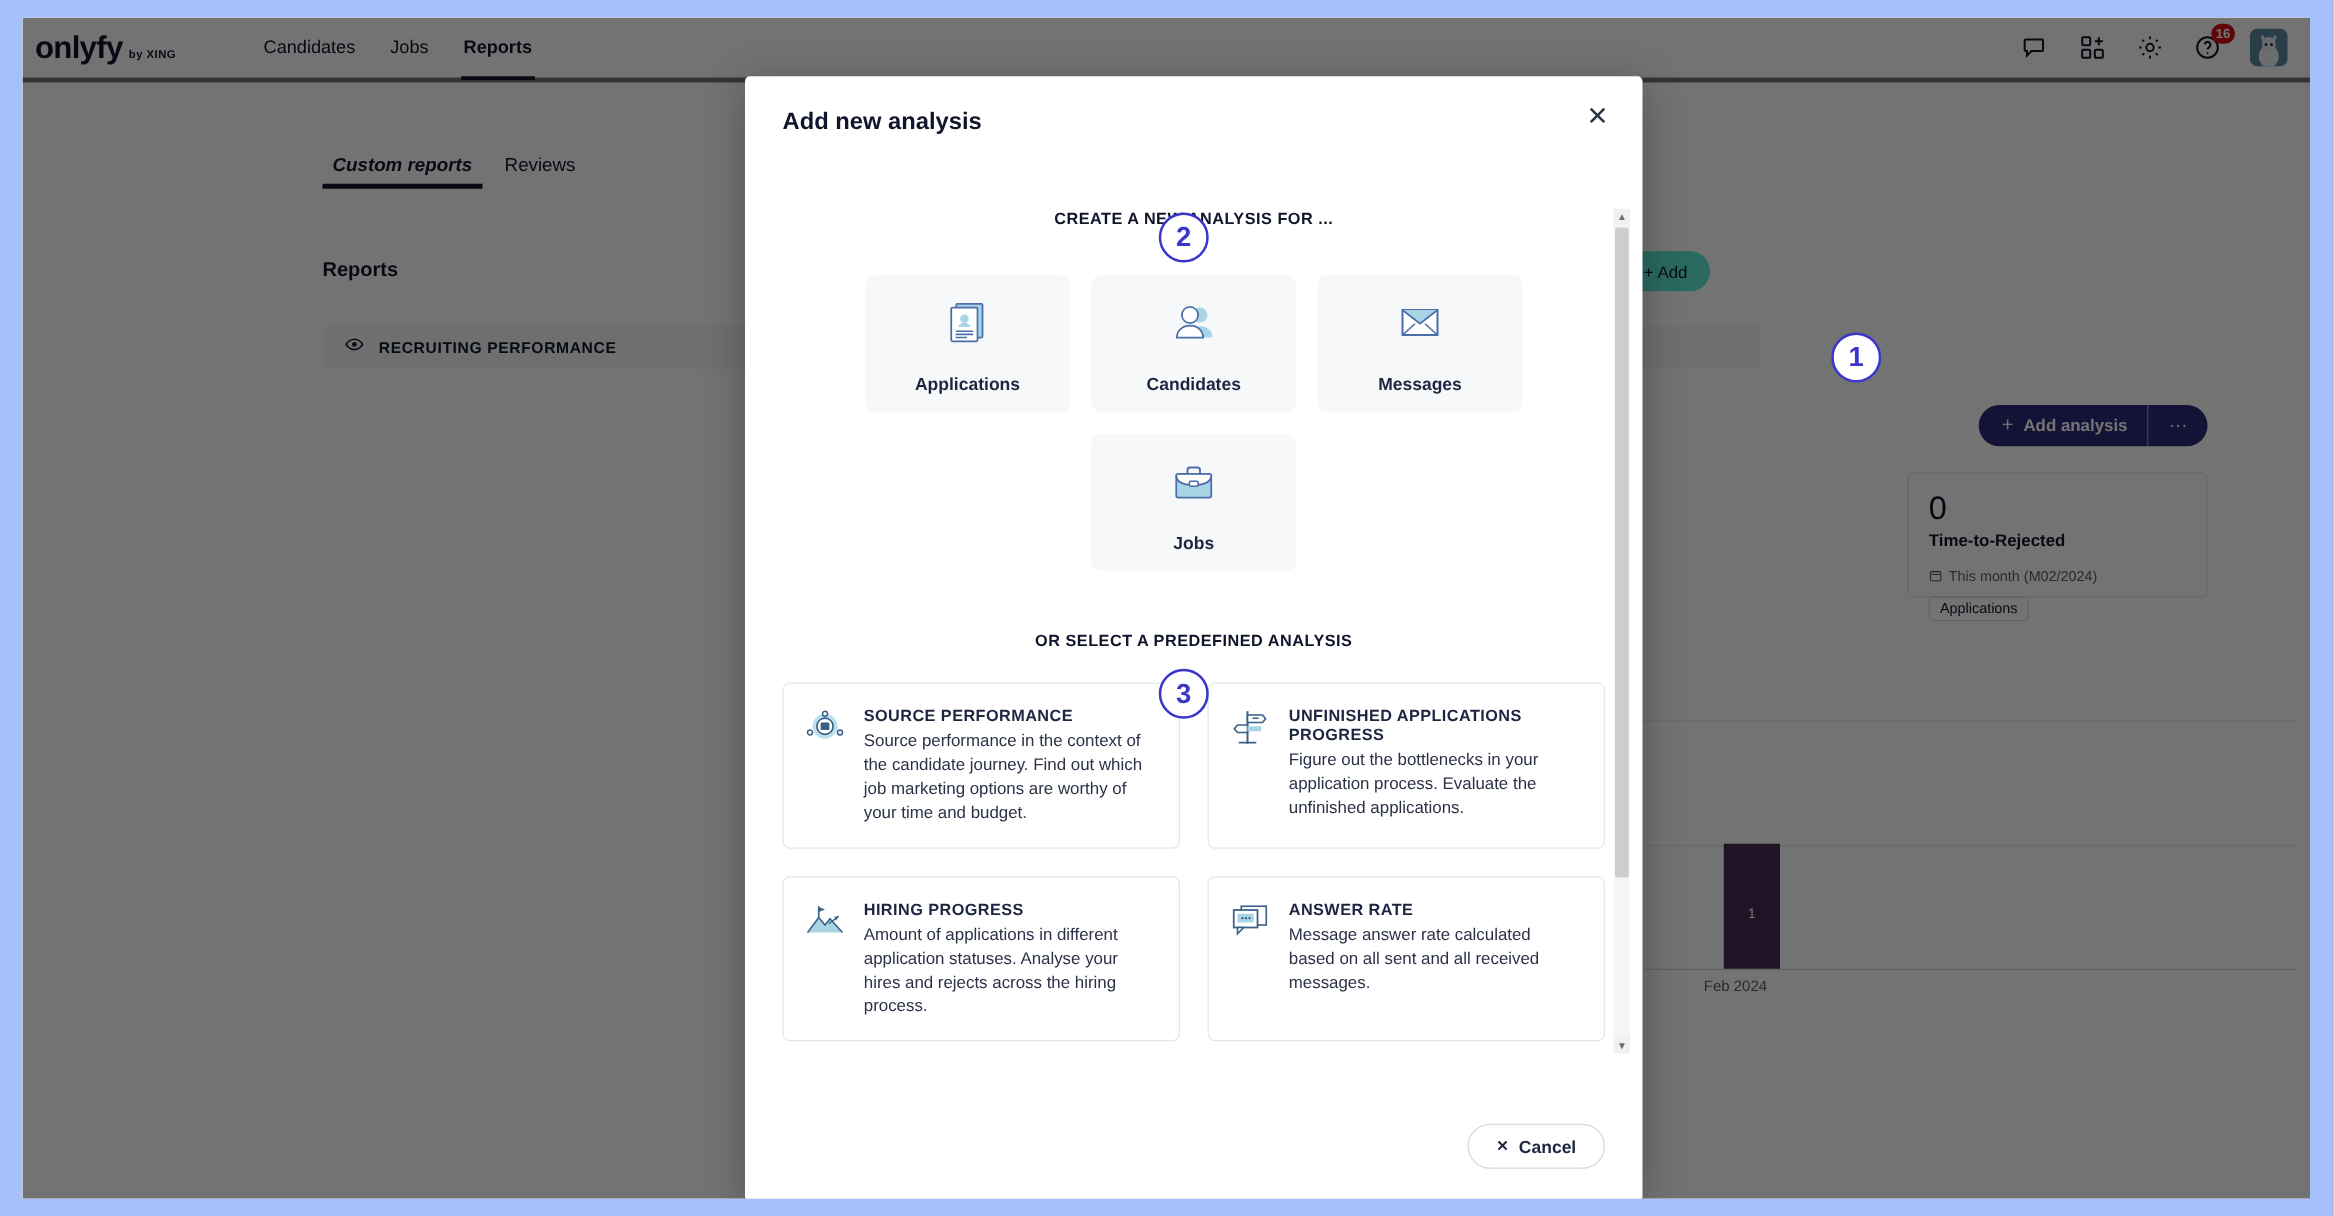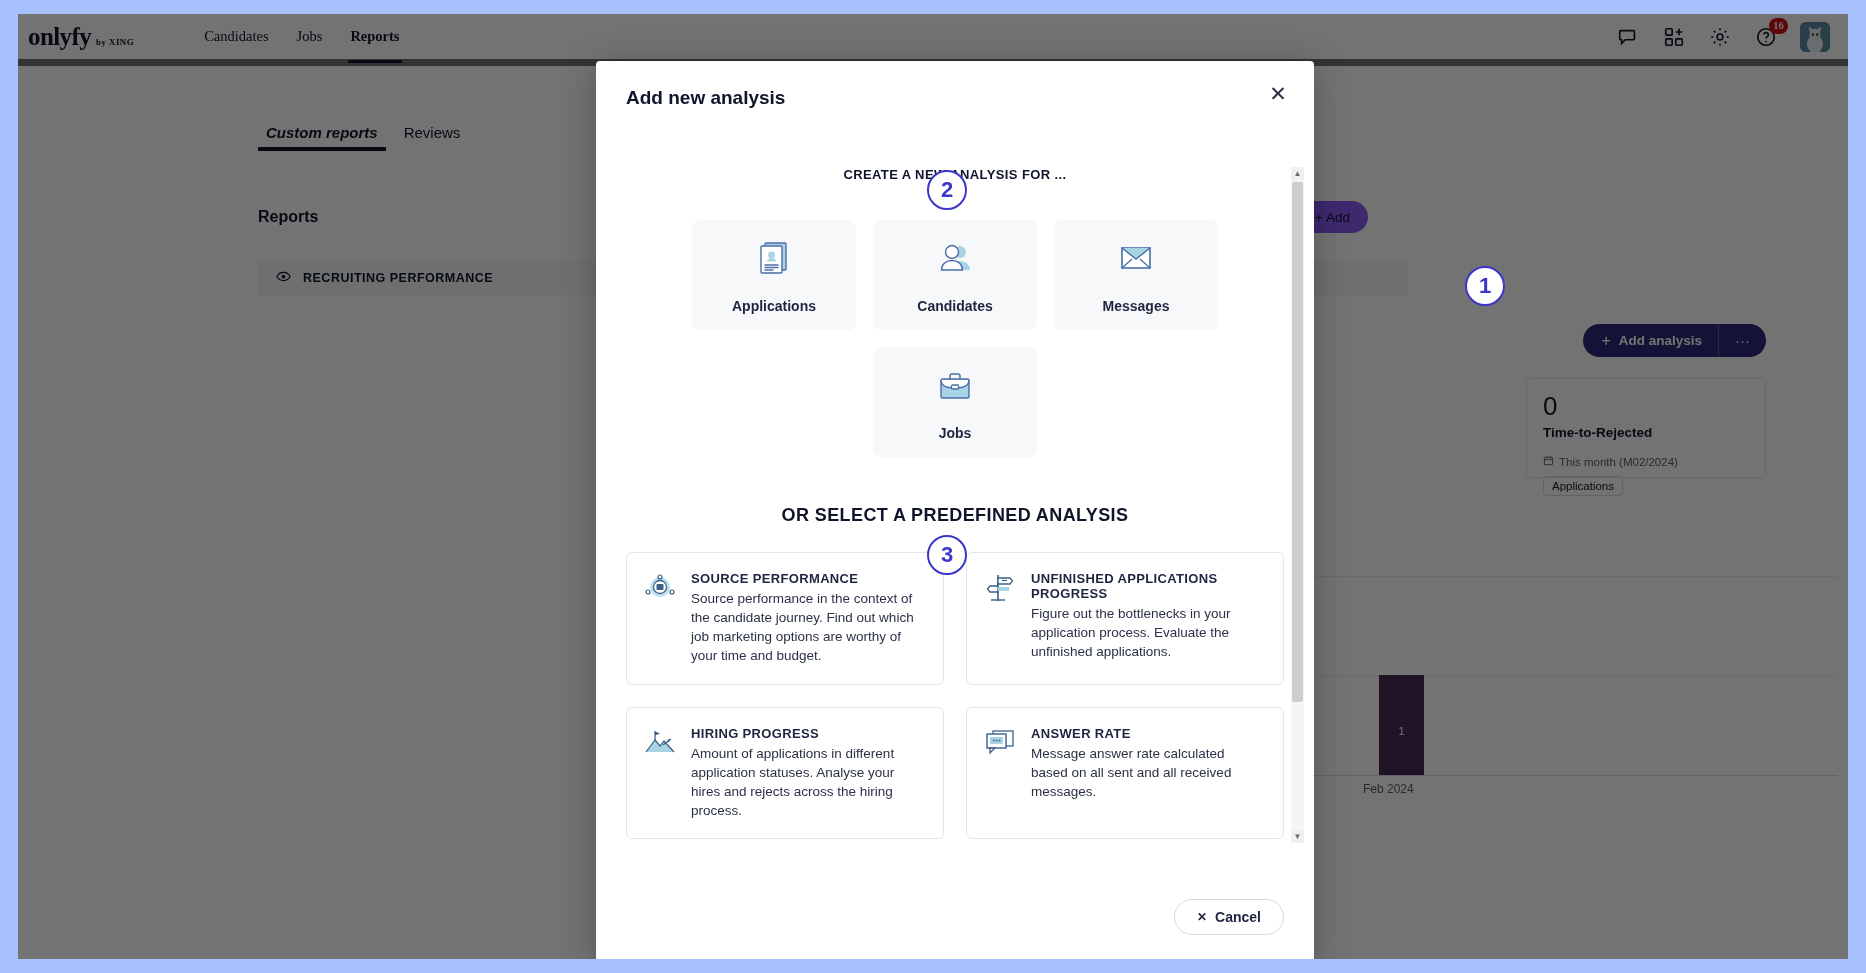--- a/index.html
+++ b/index.html
@@ -21,22 +21,22 @@
   
   .backdrop {
     position: absolute; inset: 0;
     background: rgba(0,0,0,0.55);
     z-index: 40;
   }
 
   
   .navbar {
     position: absolute; left: 0; top: 0; width: 1830px; height: 52px;
-    background: #fff; border-bottom: 7px solid #737373;
-    display: flex; align-items: center; z-index: 10; font-family: Liberation Serif, serif;
+    background: #fff; border-bottom: 4px solid #737373;
+    display: flex; align-items: center; z-index: 10;
   }
   .brand { display: flex; align-items: baseline; margin-left: 10px; }
   .brand-logo { font-size: 25px; font-weight: 700; color: #10152b; letter-spacing: -0.6px; }
   .brand-sub { font-size: 9px; font-weight: 700; color: #10152b; margin-left: 5px; letter-spacing: 0.4px;}
   .nav-items { display: flex; align-items: center; margin-left: 56px; height: 52px; gap: 0px;}
   .nav-item {
     font-size: 14.5px; color: #10152b; padding: 0 14px; height: 52px;
     display: flex; align-items: center; cursor: pointer; position: relative;
   }
   .nav-item.active { font-weight: 700; }
@@ -58,21 +58,21 @@
 
   
   .page { position: absolute; top: 52px; left: 0; width: 1830px; height: 893px; background:#fff; }
   .tabs { display: flex; gap: 10px; margin: 58px 0 0 240px; }
   .tab { font-size: 15px; color:#10152b; padding: 0 8px 10px 8px; position:relative; cursor:pointer;}
   .tab.active { font-weight: 700; font-style: italic; }
   .tab.active::after { content:""; position:absolute; left:0; right:0; bottom:0; height:4px; background:#10152b;}
   .reports-row { display:flex; align-items:center; margin: 50px 0 0 240px; width: 1110px;}
   .reports-title { font-size: 16px; font-weight: 700; color:#10152b;}
   .btn-add-left {
-    margin-left:auto; background:#8b5cf6; border-radius:20px; height:32px;
+    margin-left:auto; background:#5eead4; border-radius:20px; height:32px;
     display:flex; align-items:center; padding: 0 18px; font-size:13.5px; color:#10152b; cursor:pointer;
   }
   .report-card {
     margin: 28px 0 0 240px; width: 1150px; height: 34px; background:#f4f5f7;
     display:flex; align-items:center; padding-left: 18px; gap: 12px; border-radius:3px;
   }
   .report-card-label { font-size: 12.5px; font-weight:700; letter-spacing:0.5px; color:#10152b;}
 
   
   .right-btns { position:absolute; right: 82px; top: 258px; display:flex; align-items:center;}
@@ -126,21 +126,21 @@
   }
   .type-grid { display:flex; justify-content:center; gap: 17px; }
   .type-card {
     width: 164px; height: 110px; background:#f7f8f9; border-radius:8px;
     display:flex; flex-direction:column; align-items:center; justify-content:center; gap:14px; cursor:pointer;
   }
   .type-card-label { font-size: 14px; font-weight:700; color:#1d2541; }
   .type-grid2 { display:flex; justify-content:center; margin-top: 17px; }
 
   .section-head2 {
-    text-align:center; font-size: 18px; font-weight:700; letter-spacing:0.4px; color:#10152b;
+    text-align:center; font-size: 13px; font-weight:700; letter-spacing:0.4px; color:#10152b;
     margin: 48px 0 26px 0;
   }
   .pre-grid { display:grid; grid-template-columns: 1fr 1fr; gap: 22px; }
   .pre-card {
     border:1px solid #e3e6ea; border-radius:6px; padding: 18px 18px 18px 16px;
     display:flex; gap: 14px; cursor:pointer; background:#fff; min-height: 132px;
   }
   .pre-title { font-size: 13px; font-weight:700; letter-spacing:0.35px; color:#1d2541; margin-bottom: 3px;}
   .pre-desc { font-size: 13.5px; color:#2b3147; line-height: 1.42; }
   .pre-ic { flex: 0 0 34px; width:34px; height:34px; }

